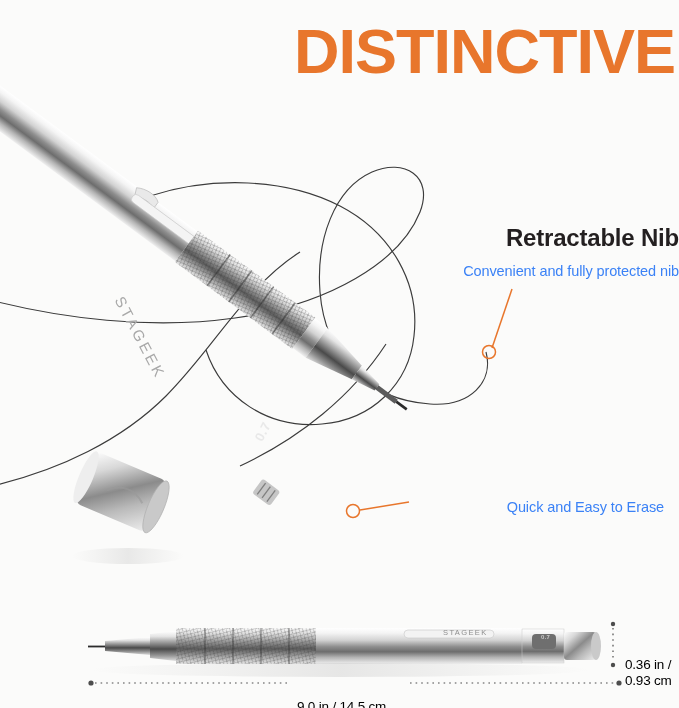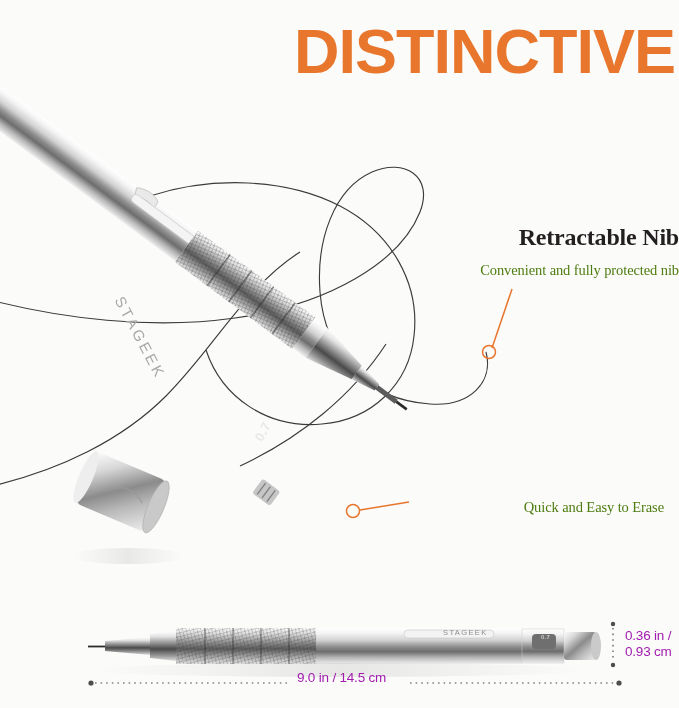--- a/index.html
+++ b/index.html
@@ -36,48 +36,49 @@
   }
   .headline .hl-line {
     display: block;
     font-weight: 700;
     font-size: 63px;
     color: #e8762c;
     white-space: nowrap;
   }
 
   
-  .callout { position: absolute; font-family: Liberation Serif, serif; }
+  .callout { position: absolute; }
   .callout .c-title {
     font-size: 24px;
     font-weight: 700;
     color: #231f20;
     white-space: nowrap;
     letter-spacing: -0.2px;
   }
   .callout .c-sub {
     font-size: 14.5px;
     font-weight: 400;
-    color: #4d7c0f;
+    color: #3b82f6;
     white-space: nowrap;
     letter-spacing: -0.1px;
   }
   #callout-nib { right: 0px; top: 224px; text-align: right; }
   #callout-nib .c-sub { margin-top: 11px; }
   #callout-eraser { right: 1px; top: 485px; text-align: right; }
   #callout-eraser .c-sub { margin-top: 14px; margin-right: 14px; }
 
   
   .dim-label {
     position: absolute;
-    color: #a21caf;
+    color: #000000;
     font-size: 13.5px;
     white-space: nowrap;
     letter-spacing: -0.2px;
     line-height: 1.22;
+    margin-top: 29px;
   }
   #dim-length-label { left: 297px; top: 670px; }
   #dim-dia-label { left: 625px; top: 628px; }
 
   
   .art { position: absolute; pointer-events: none; }
   .lead-window-text {
     position: absolute;
     left: 253px;
     top: 424px;

